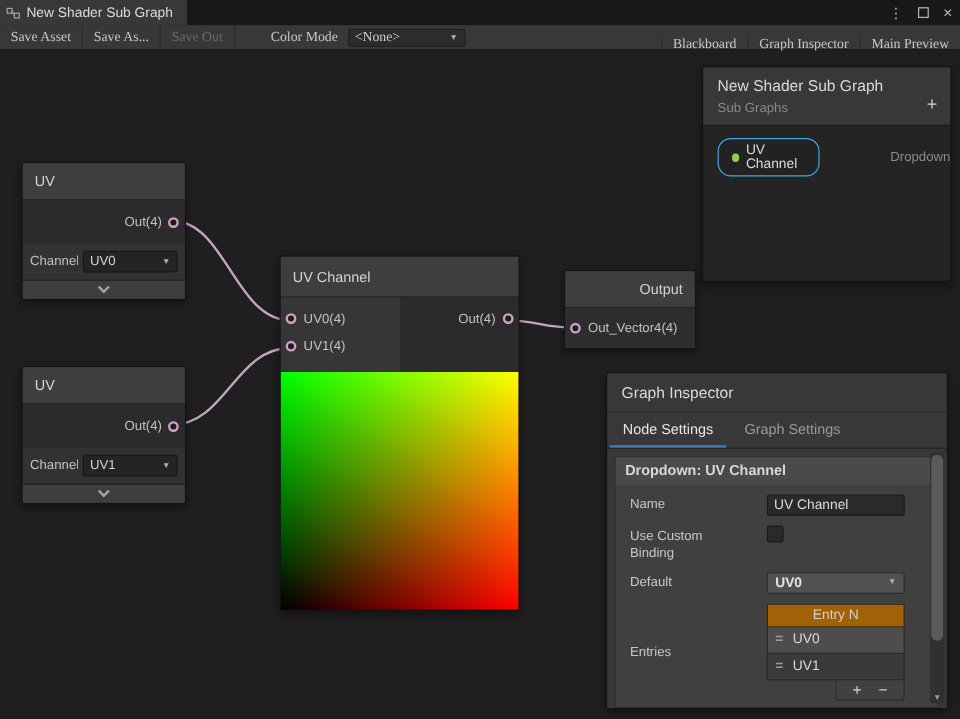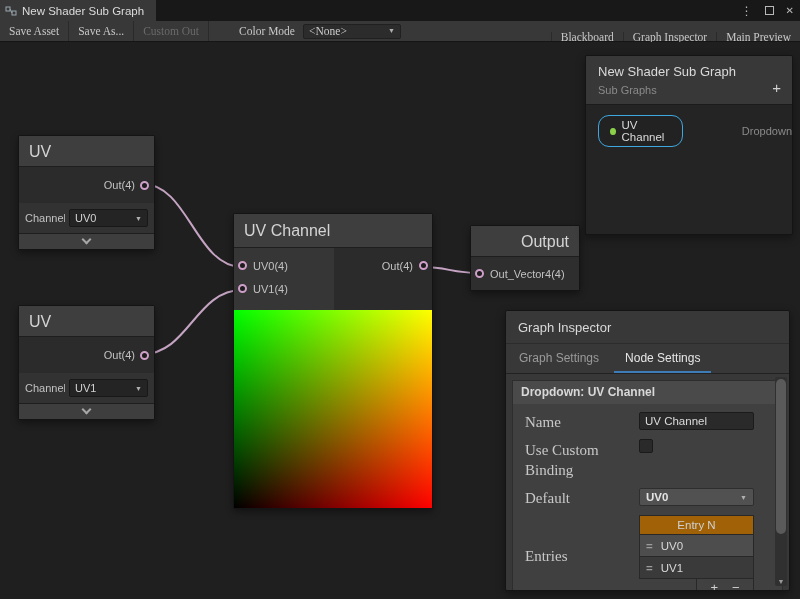--- a/index.html
+++ b/index.html
@@ -24,21 +24,21 @@
   .tb-right { margin-left:auto; display:flex; }
   .tb-right .tb-btn { border-right:none; border-left:1px solid #2a2a2a;margin-top:11px; }
   .dd-arrow { font-size:7px; color:#b0b0b0; line-height:1; }
 
   
   .graph { position:absolute; top:42px; left:0; width:800px; height:557px; background:#1f1f1f; }
   .wires { position:absolute; left:0; top:0; width:800px; height:557px; }
 
   
   .node { position:absolute; background:#2b2b2b; border:1px solid #141414; border-radius:2px; box-shadow:0 3px 7px rgba(0,0,0,.4); }
-  .node-title { height:31px; line-height:31px; padding:0 10px; background:#3e3e3e; border-bottom:1px solid #1e1e1e; color:#d4d4d4; font-size:16px; white-space:nowrap; overflow:hidden; }
+  .node-title { height:31px; line-height:31px; padding:0 10px; background:#3e3e3e; border-bottom:1px solid #1e1e1e; color:#d4d4d4; font-size:12px; white-space:nowrap; overflow:hidden; }
   .port { width:9px; height:9px; border-radius:50%; border:2px solid #cf9fca; background:#1c1c1c; flex:none; }
   .port-label { color:#c2c2c2; }
   .row-out { height:36px; display:flex; align-items:center; justify-content:flex-end; gap:5px; padding-right:5px; background:#2b2b2b; }
   .row-dd { height:30px; display:flex; align-items:center; gap:4px; padding:0 6px; background:#323232; }
   .mini-label { width:40px; overflow:hidden; white-space:nowrap; color:#c2c2c2;text-align:right; }
   .mini-dd { flex:1; height:18px; background:#242424; border:1px solid #181818; border-radius:2px; display:flex; align-items:center; justify-content:space-between; padding:0 5px; color:#d2d2d2; }
   .collapse { height:16px; background:#3e3e3e; border-top:1px solid #1e1e1e; display:flex; align-items:center; justify-content:center; }
   .chev { width:7px; height:7px; border-right:2px solid #a6a6a6; border-bottom:2px solid #a6a6a6; transform:rotate(45deg); margin-top:-4px; }
 
   .uvch-title { height:34px; line-height:34px; }
@@ -66,21 +66,21 @@
   .inspector { position:absolute; left:505px; top:268px; width:285px; height:281px; background:#383838; border:1px solid #141414; border-radius:2px; overflow:hidden; box-shadow:0 3px 8px rgba(0,0,0,.4); }
   .insp-title { height:33px; line-height:33px; padding-left:12px; font-size:13px; color:#dadada; border-bottom:1px solid #2c2c2c; }
   .insp-tabs { display:flex; height:30px; border-bottom:1px solid #222222; }
   .insp-tab { padding:0 13px; line-height:29px; font-size:12px; color:#9a9a9a; position:relative; }
   .insp-tab.active { color:#e6e6e6; }
   .insp-tab.active::after { content:""; position:absolute; left:2px; right:2px; bottom:0; height:2px; background:#3e7cb8; }
   .section { margin:6px 6px 0 6px; background:#404040; border:1px solid #2d2d2d; padding-bottom:5px; }
   .sec-header { height:23px; line-height:23px; padding-left:8px; background:#4a4a4a; font-weight:bold; font-size:12px; color:#d8d8d8; }
   .field { display:flex; margin-top:8px; padding:0 28px 0 12px; }
   .field.center { align-items:center; }
-  .f-label { width:114px; flex:none; color:#c8c8c8; padding-top:2px; font-size:15px;font-family:Liberation Serif, serif; }
+  .f-label { width:114px; flex:none; color:#c8c8c8; padding-top:2px; font-size:11px; }
   .f-label.wrap { max-width:80px; line-height:1.3; }
   .f-ctrl { flex:1; min-width:0; }
   .text-input { width:100%; height:18px; background:#2a2a2a; border:1px solid #1b1b1b; border-radius:2px; color:#dcdcdc; font-size:11.5px; padding:0 5px; font-family:"Liberation Sans", sans-serif; }
   .checkbox { width:14px; height:14px; background:#2a2a2a; border:1px solid #1a1a1a; border-radius:2px; display:inline-block; }
   .dd { height:18px; background:#515151; border:1px solid #2e2e2e; border-radius:2px; display:flex; align-items:center; justify-content:space-between; padding:0 6px; color:#e4e4e4; font-weight:bold; font-size:11.5px; }
   .elist-header { height:20px; background:#a16207; border:1px solid #282828; display:flex; align-items:center; justify-content:center; color:#d0d0d0; font-size:11.5px; }
   .elist-row { height:22px; display:flex; align-items:center; gap:8px; padding-left:6px; border:1px solid #282828; border-top:none; color:#d8d8d8; font-size:11.5px; }
   .elist-row.selected { background:#4d4d4d; }
   .elist-row.normal { background:#3a3a3a; }
   .drag { color:#9c9c9c; font-weight:bold; }
@@ -107,21 +107,21 @@
     <div class="win-controls">
       <span class="kebab">⋮</span>
       <span class="maxbox"></span>
       <span class="closex">✕</span>
     </div>
   </div>
 
   <div class="toolbar">
     <div class="tb-btn">Save Asset</div>
     <div class="tb-btn">Save As...</div>
-    <div class="tb-btn disabled">Custom Out</div>
+    <div class="tb-btn disabled">Save Out</div>
     <div class="tb-label">Color Mode</div>
     <div class="tb-dropdown">
       <span>&lt;None&gt;</span>
       <span class="dd-arrow">▼</span>
     </div>
     <div class="tb-right">
       <div class="tb-btn">Blackboard</div>
       <div class="tb-btn">Graph Inspector</div>
       <div class="tb-btn">Main Preview</div>
     </div>
@@ -213,22 +213,22 @@
           <span class="bb-dot"></span>
           <span>UV Channel</span>
         </span>
         <span class="bb-type">Dropdown</span>
       </div>
     </div>
 
     <div class="inspector">
       <div class="insp-title">Graph Inspector</div>
       <div class="insp-tabs">
+        <div class="insp-tab active">Node Settings</div>
         <div class="insp-tab">Graph Settings</div>
-        <div class="insp-tab active">Node Settings</div>
       </div>
 
       <div class="section">
         <div class="sec-header">Dropdown: UV Channel</div>
 
         <div class="field">
           <span class="f-label">Name</span>
           <span class="f-ctrl">
             <input class="text-input" readonly="" value="UV Channel" style="">
           </span>

